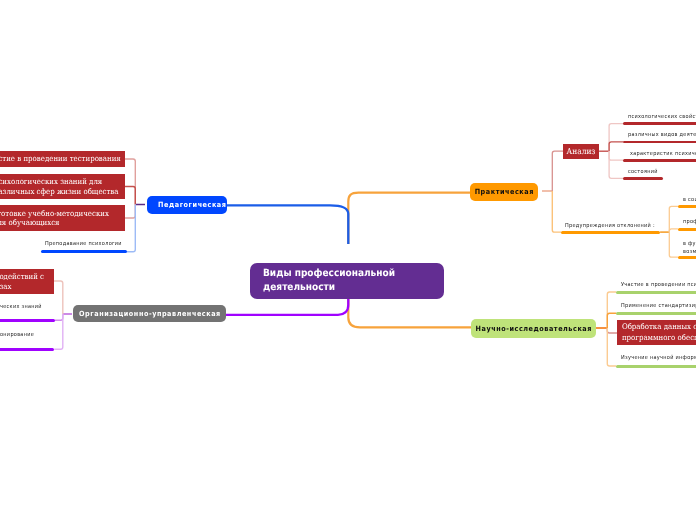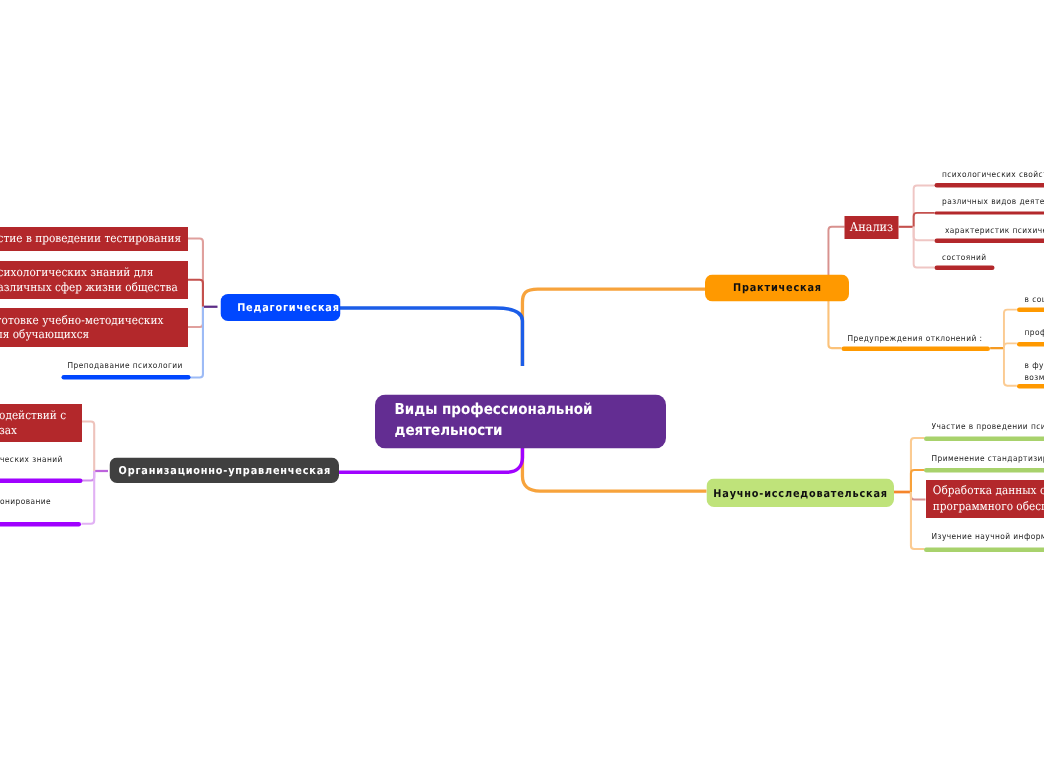--- a/index.html
+++ b/index.html
@@ -104,35 +104,35 @@
     <span>сихологических знаний для<br>азличных сфер жизни общества</span>
   </div>
 
   <div class="redbox" style="left:-7.4px;top:205px;width:132.4px;height:26px;padding-left:4.4px;">
     <span>готовке учебно-методических<br>ля обучающихся</span>
   </div>
 
   <div class="lbl" style="left:45.3px;top:241.2px;">Преподавание психологии</div>
   <div class="bar" style="left:40.5px;top:250.2px;width:86.2px;height:3px;background:#0047FF;"></div>
 
-  <div class="pill" style="left:73px;top:305.3px;width:153.3px;height:17.4px;background:#404040;color:#fff;">
+  <div class="pill" style="left:73px;top:305.3px;width:153.3px;height:17.4px;background:#737373;color:#fff;">
     <span>Организационно-управленческая</span>
   </div>
 
   <div class="redbox" style="left:-5.3px;top:269px;width:59.2px;height:25px;padding-left:4.4px;">
     <span>одействий с<br>зах</span>
   </div>
 
   <div class="lbl" style="left:-0.4px;top:304.2px;">ческих знаний</div>
   <div class="bar" style="left:-16px;top:318.7px;width:70.6px;height:3.1px;background:#A002FF;"></div>
 
   <div class="lbl" style="left:-0.4px;top:332.3px;">онирование</div>
   <div class="bar" style="left:-16px;top:347.6px;width:70.3px;height:3.1px;background:#A002FF;"></div>
 
-  <div class="pill" style="left:470px;top:182.8px;width:96px;height:17.6px;background:#FF9900;">
+  <div class="pill" style="left:470px;top:182.8px;width:68px;height:17.6px;background:#FF9900;">
     <span>Практическая</span>
   </div>
 
   <div class="redbox" style="left:563.1px;top:143.7px;width:36px;height:15px;justify-content:center;font-size:8.3px;">
     <span>Анализ</span>
   </div>
 
   <div class="lbl" style="left:628.3px;top:114.2px;">психологических свойств</div>
   <div class="bar" style="left:622.7px;top:122.3px;width:110px;height:2.9px;background:#B3282B;"></div>
 

